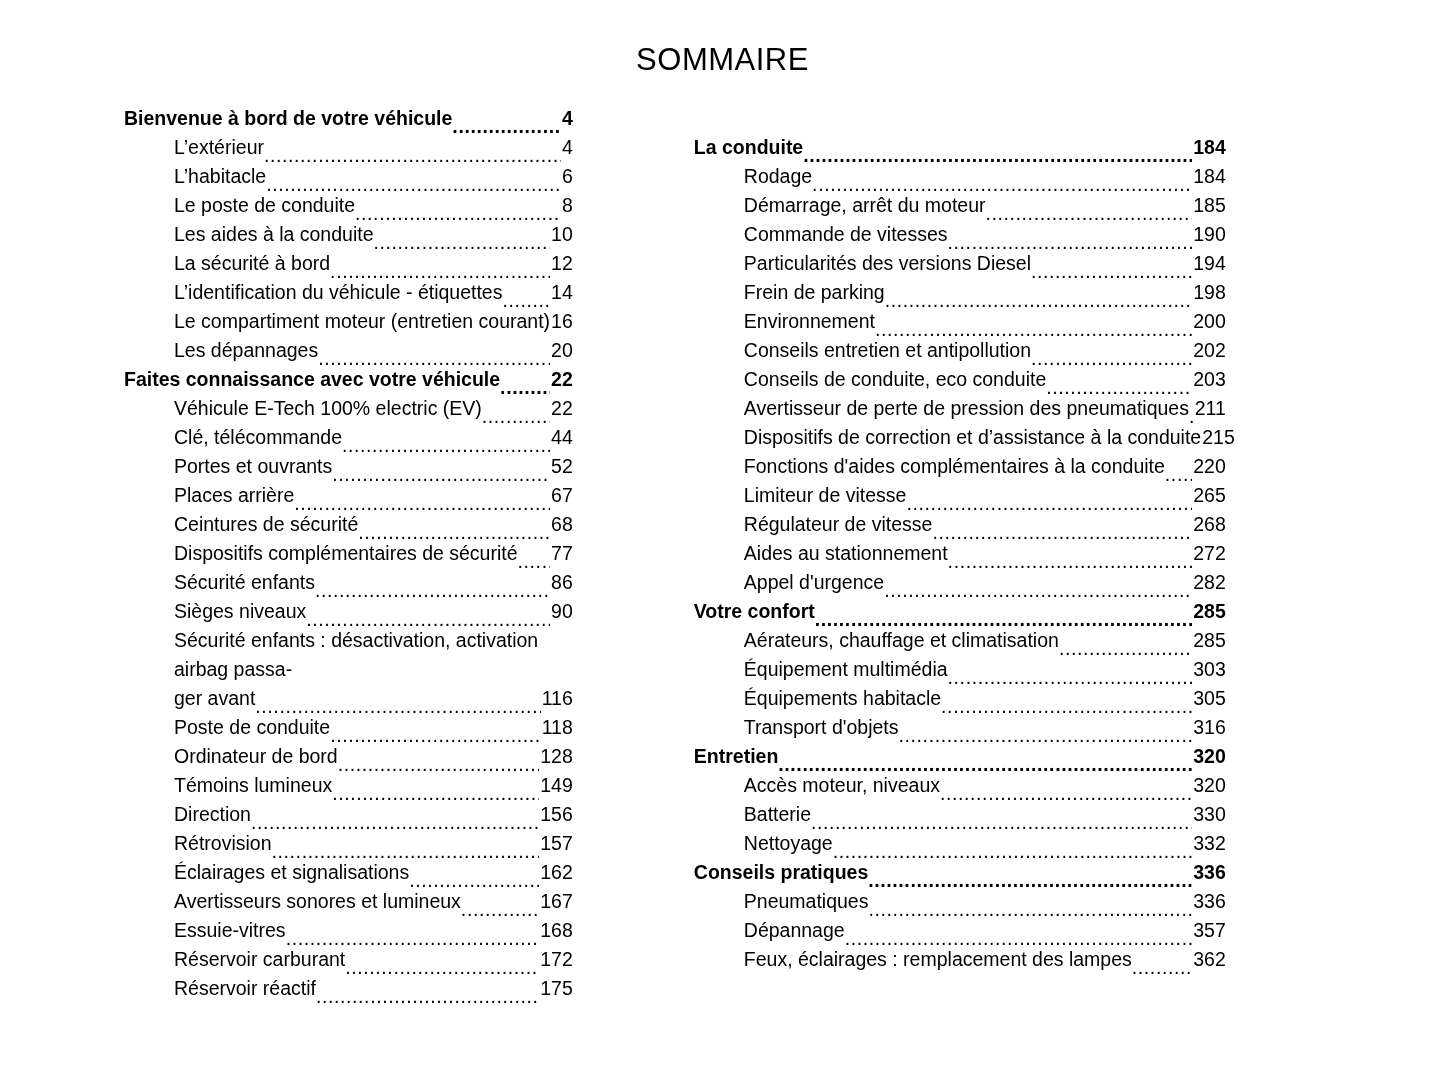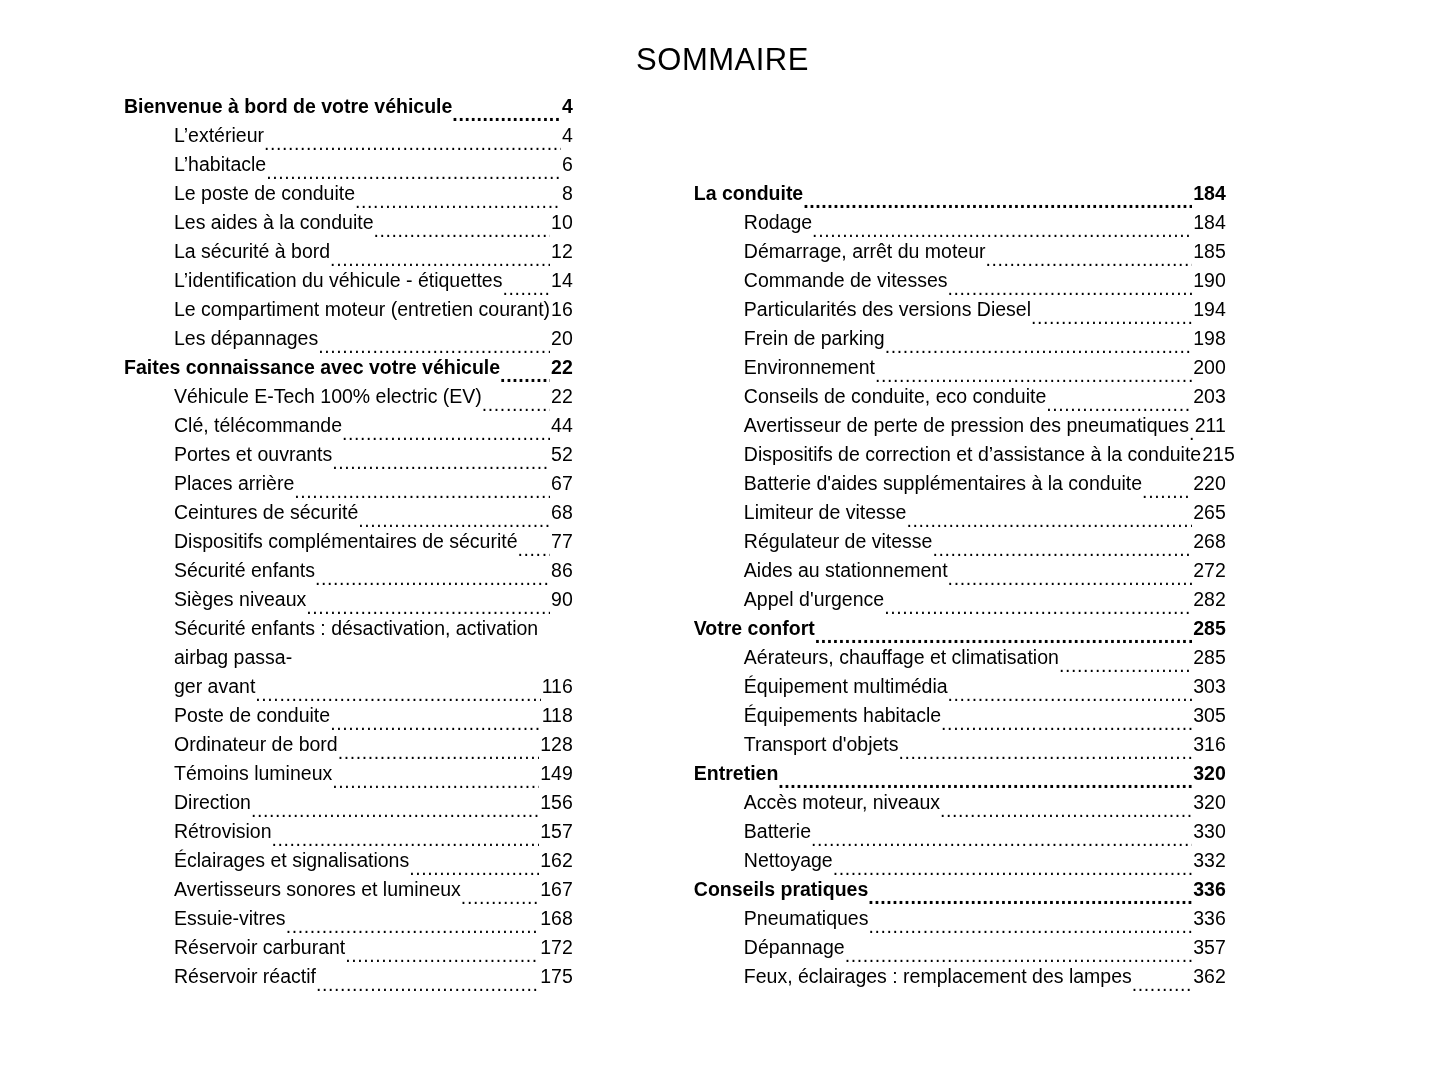--- a/index.html
+++ b/index.html
@@ -24,25 +24,25 @@
     width: 1445px;
     text-align: center;
     font-size: 31px;
     font-weight: 400;
     letter-spacing: 0.5px;
     line-height: 38px;
   }
 
   .columns {
     position: absolute;
-    top: 92px;
+    top: 104px;
     left: 0;
     width: 1154px;
     display: flex;
-    align-items: flex-end;
+    align-items: center;
   }
 
   .column {
     box-sizing: border-box;
   }
   .column.left {
     width: 745px;
     padding-left: 124px;
     padding-right: 45px;
   }
@@ -313,36 +313,41 @@
           <span class="entry-label">Frein de parking</span>
           <span class="leader"></span>
           <span class="entry-page">198</span>
         </li>
         <li class="toc-entry sub">
           <span class="entry-label">Environnement</span>
           <span class="leader"></span>
           <span class="entry-page">200</span>
         </li>
         <li class="toc-entry sub">
+          <span class="entry-label">Conseils entretien et antipollution</span>
+          <span class="leader"></span>
+          <span class="entry-page">202</span>
+        </li>
+        <li class="toc-entry sub">
           <span class="entry-label">Conseils de conduite, eco conduite</span>
           <span class="leader"></span>
           <span class="entry-page">203</span>
         </li>
         <li class="toc-entry sub">
           <span class="entry-label">Avertisseur de perte de pression des pneumatiques</span>
           <span class="leader"></span>
           <span class="entry-page">211</span>
         </li>
         <li class="toc-entry sub no-leader">
           <span class="entry-label">Dispositifs de correction et d’assistance à la conduite</span>
           <span class="leader"></span>
           <span class="entry-page">215</span>
         </li>
         <li class="toc-entry sub">
-          <span class="entry-label">Batterie d'aides supplémentaires à la conduite</span>
+          <span class="entry-label">Fonctions d'aides complémentaires à la conduite</span>
           <span class="leader"></span>
           <span class="entry-page">220</span>
         </li>
         <li class="toc-entry sub">
           <span class="entry-label">Limiteur de vitesse</span>
           <span class="leader"></span>
           <span class="entry-page">265</span>
         </li>
         <li class="toc-entry sub">
           <span class="entry-label">Régulateur de vitesse</span>

